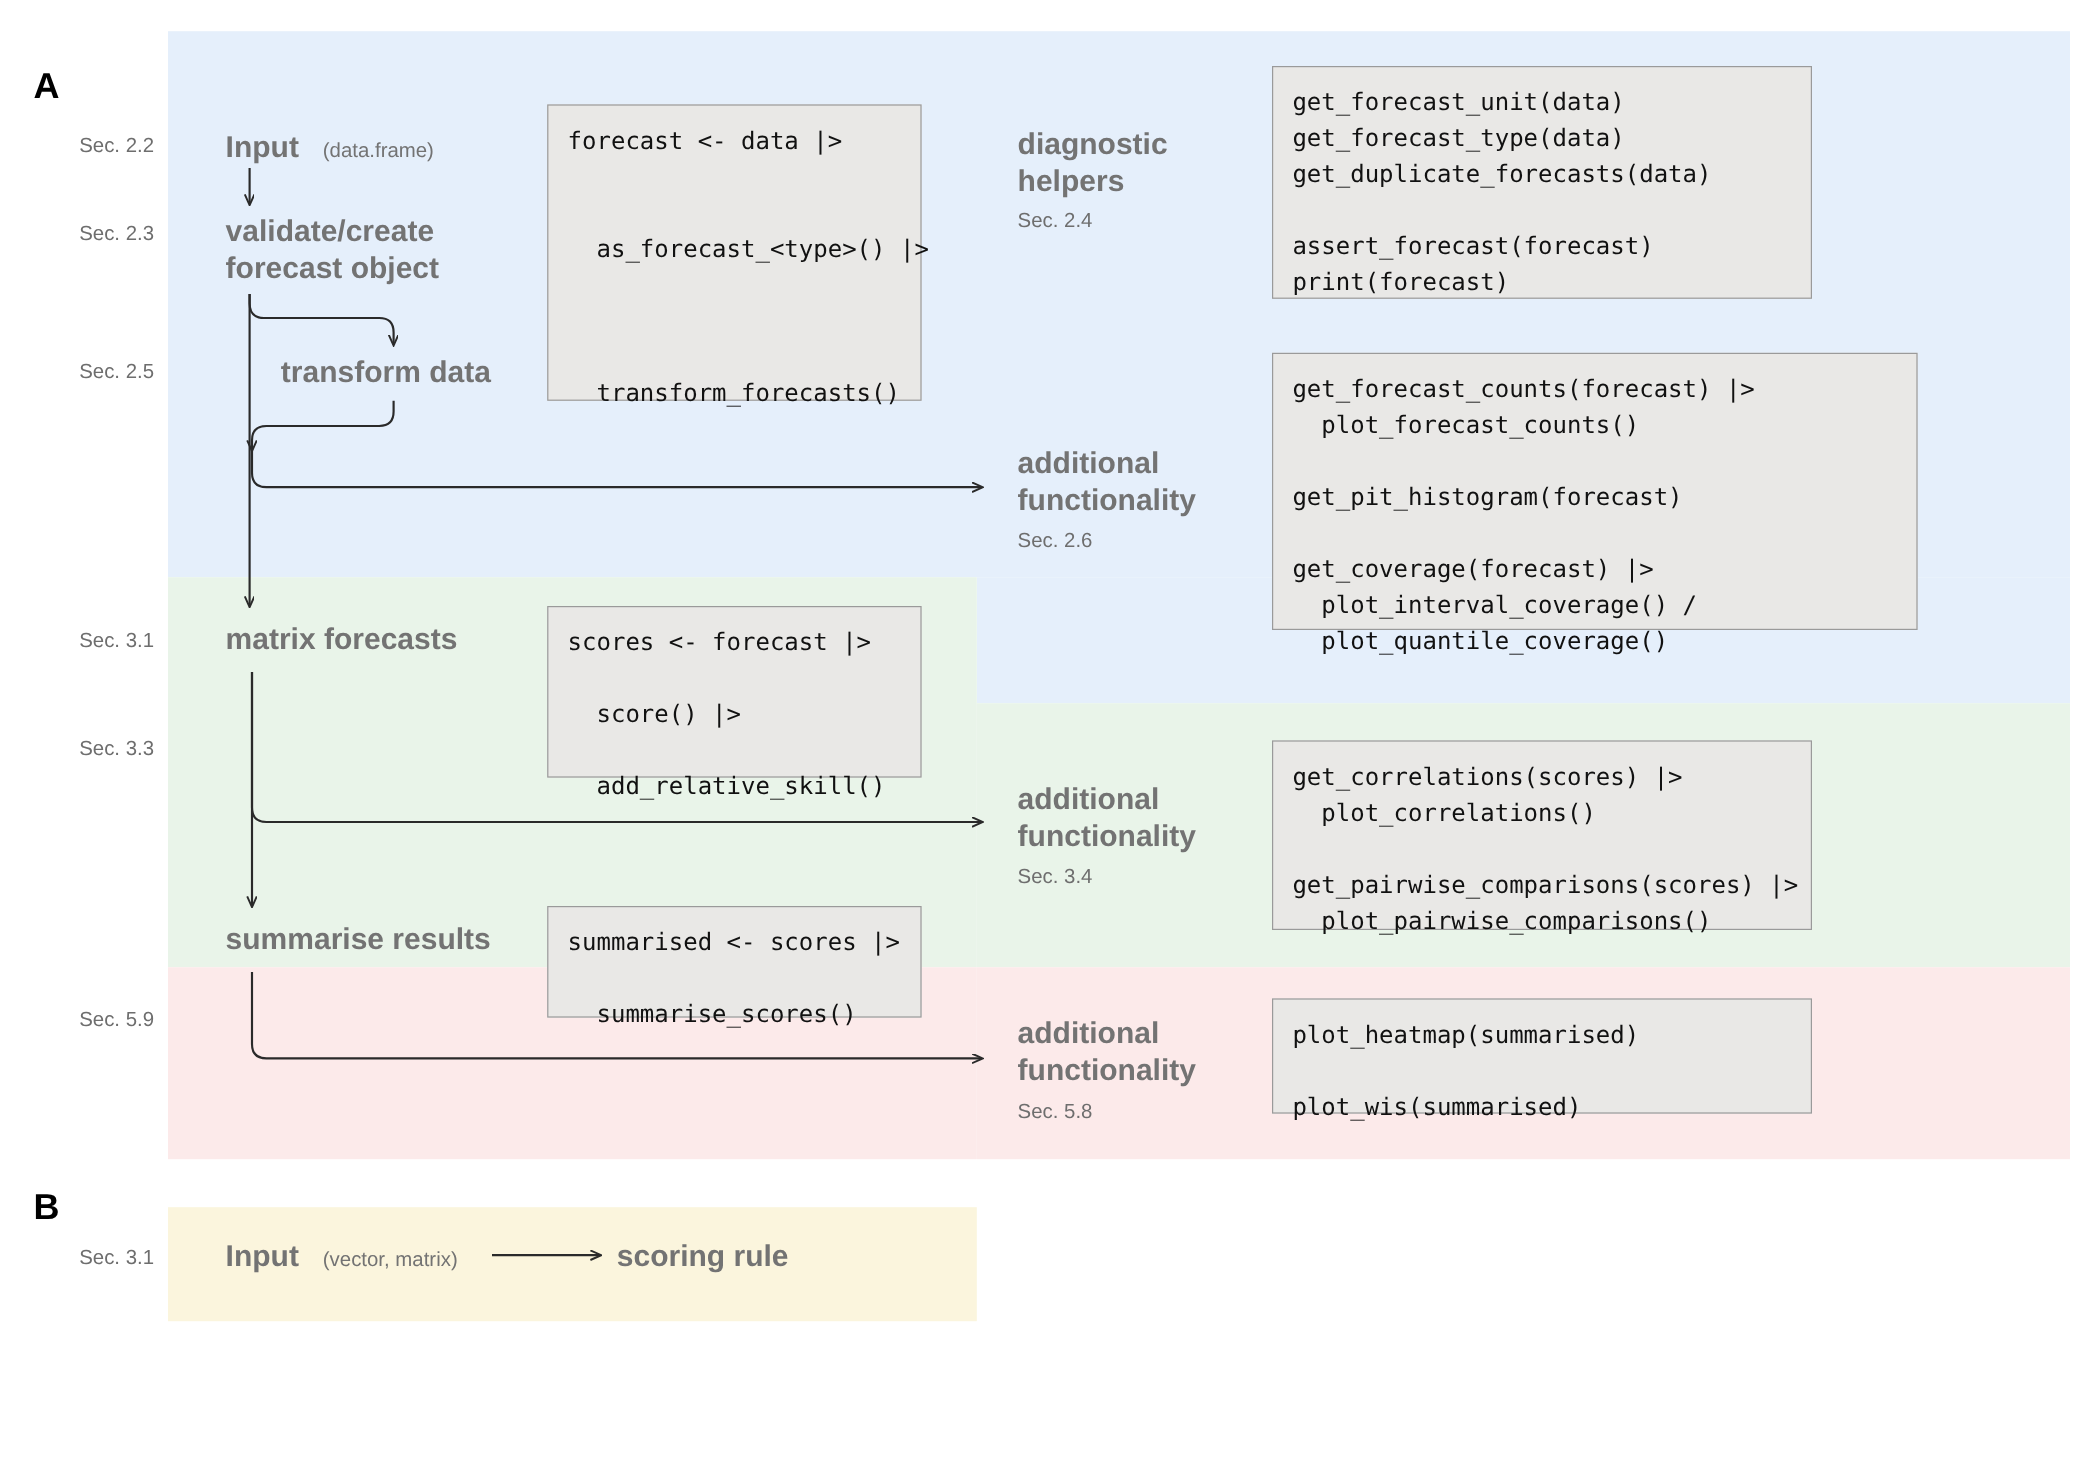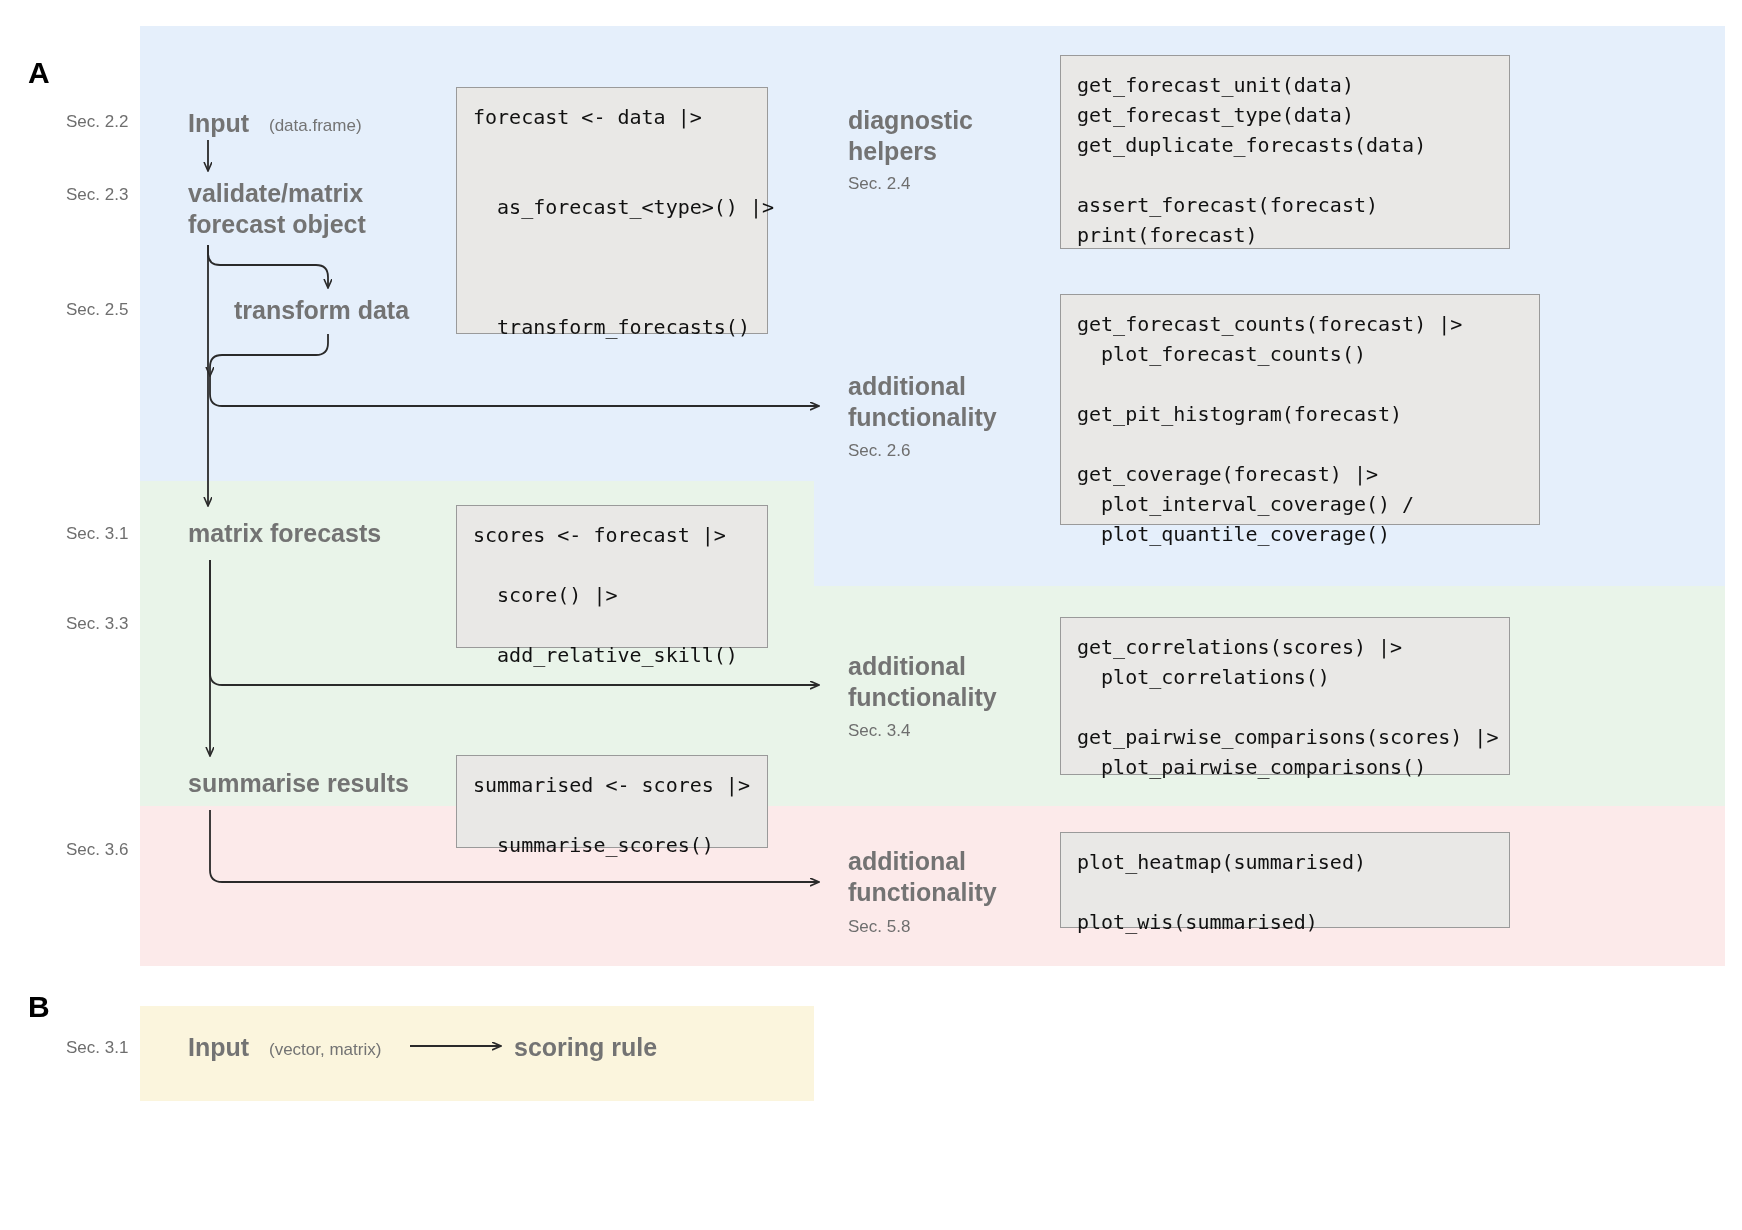--- a/index.html
+++ b/index.html
@@ -119,27 +119,27 @@
   <div class="band band-yellow" style="left:140px; top:1006px; width:674px; height:95px;"></div>
 
   <div class="panel-letter" style="left:28px; top:56px;">A</div>
   <div class="panel-letter" style="left:28px; top:990px;">B</div>
 
   <div class="sec-label" style="left:66px; top:112px;">Sec. 2.2</div>
   <div class="sec-label" style="left:66px; top:185px;">Sec. 2.3</div>
   <div class="sec-label" style="left:66px; top:300px;">Sec. 2.5</div>
   <div class="sec-label" style="left:66px; top:524px;">Sec. 3.1</div>
   <div class="sec-label" style="left:66px; top:614px;">Sec. 3.3</div>
-  <div class="sec-label" style="left:66px; top:840px;">Sec. 3.6</div>
+  <div class="sec-label" style="left:66px; top:840px;">Sec. 5.9</div>
   <div class="sec-label" style="left:66px; top:1038px;">Sec. 3.1</div>
 
   <div class="node" style="left:188px; top:108px;">Input</div>
   <div class="node-sub sec-label" style="left:269px; top:116px;">(data.frame)</div>
 
-  <div class="node" style="left:188px; top:178px;">validate/matrix
+  <div class="node" style="left:188px; top:178px;">validate/create
 forecast object</div>
 
   <div class="node" style="left:234px; top:295px;">transform data</div>
 
   <div class="node" style="left:188px; top:518px;">matrix forecasts</div>
 
   <div class="node" style="left:188px; top:768px;">summarise results</div>
 
   <div class="node" style="left:848px; top:105px;">diagnostic
 helpers</div>
@@ -180,21 +180,21 @@
 
   add_relative_skill()</div>
 
   <div class="codebox" style="left:1060px; top:55px; width:450px; height:194px;">get_forecast_unit(data)
 get_forecast_type(data)
 get_duplicate_forecasts(data)
 
 assert_forecast(forecast)
 print(forecast)</div>
 
-  <div class="codebox" style="left:1060px; top:294px; width:480px; height:231px;">get_forecast_counts(forecast) |&gt;
+  <div class="codebox" style="left:1060px; top:294px; width:538px; height:231px;">get_forecast_counts(forecast) |&gt;
   plot_forecast_counts()
 
 get_pit_histogram(forecast)
 
 get_coverage(forecast) |&gt;
   plot_interval_coverage() /
   plot_quantile_coverage()</div>
 
   <div class="codebox" style="left:1060px; top:617px; width:450px; height:158px;">get_correlations(scores) |&gt;
   plot_correlations()

